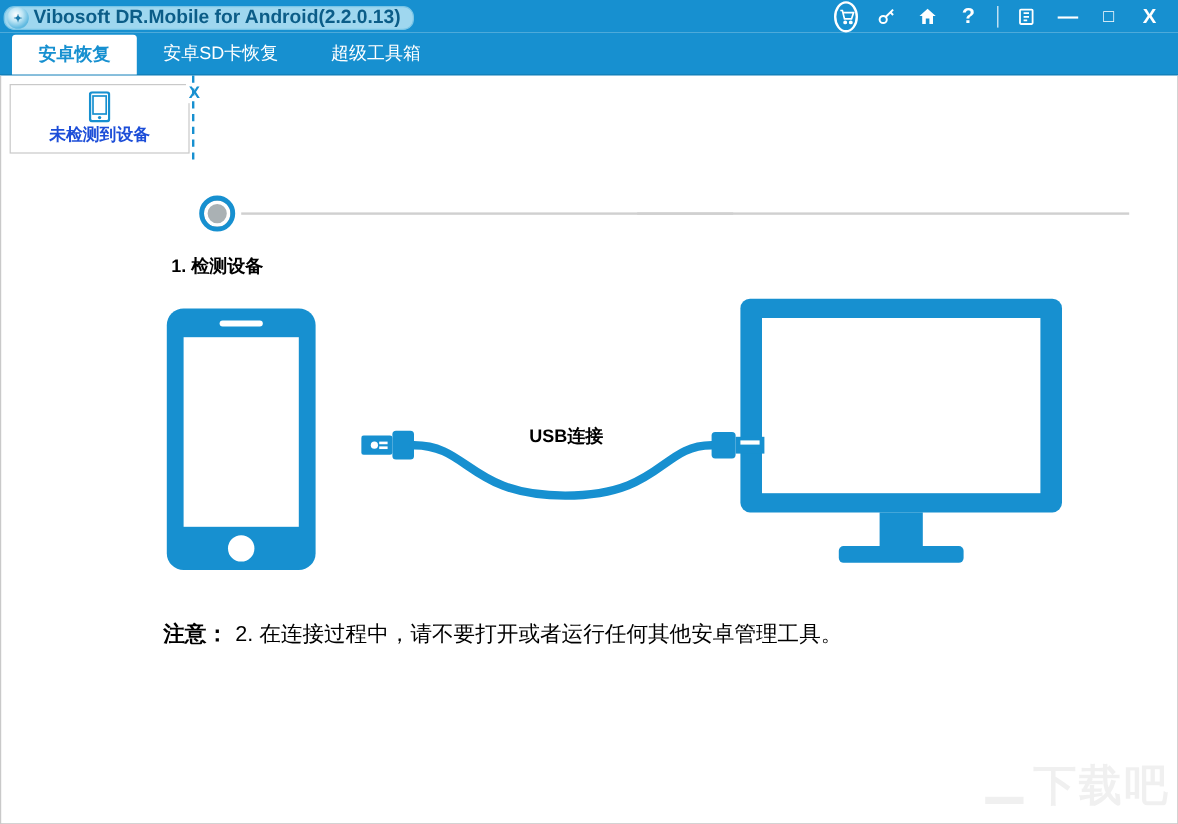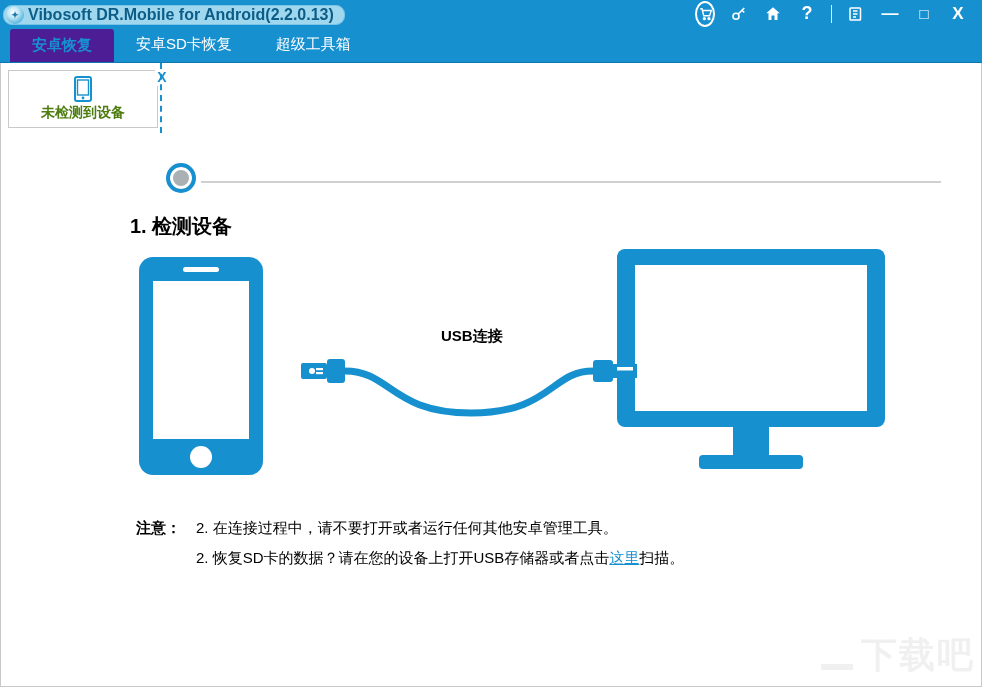--- a/index.html
+++ b/index.html
@@ -91,21 +91,21 @@
   .tab {
     padding: 0 22px;
     display: flex;
     align-items: center;
     color: #ffffff;
     font-size: 15px;
     cursor: pointer;
     font-weight: 500;
   }
   .tab.active {
-    background: #4c1d95;
+    background: #ffffff;
     color: #1790d0;
     font-weight: bold;
     margin-top: 2px;
     border-top-left-radius: 3px;
     border-top-right-radius: 3px;
   }
   
   .content {
     position: relative;
     width: 100%;
@@ -138,21 +138,21 @@
     color:#1790d0;
     font-weight:bold;
     font-size:14px;
     line-height:14px;
     text-align:center;
     cursor:pointer;
   }
   .device-chip-label {
     font-size: 14px;
     font-weight: bold;
-    color:#4d7c0f;
+    color:#1d4ed8;
   }
   .dashed-border {
     position:absolute;
     top:0; left:159px;
     height:70px;
     border-right: 2px dashed #1790d0;
   }
   
   .steps {
     position: absolute;
@@ -174,21 +174,21 @@
     box-shadow: inset 0 0 0 3px #fff;
   }
   .step-connector {
     flex: 1;
     height: 2px;
     background: #d0d0d0;
     margin: 0 -40px;
     margin-top: -40px;
   }
   .step-label {
-    font-size: 20px;
+    font-size: 15px;
     font-weight: bold;
     margin-top: 20px;
     white-space: nowrap;
   }
   
   .illus {
     position: absolute;
     top: 190px;
     left: 130px;
     right: 90px;
@@ -197,34 +197,34 @@
   .phone {
     position:absolute;
     left: 0; top: 0;
   }
   .monitor {
     position:absolute;
     right: 0; top: -10px;
   }
   .usb-label {
     position:absolute;
-    left: 310px; top: 74px;
+    left: 310px; top: 101px;
     font-size: 15px;
     font-weight: bold;
   }
   .cable {
     position:absolute;
     left: 170px; top: 102px;
   }
   
   .notes {
     position:absolute;
     left: 135px;
     top: 450px;
-    font-size: 15px;
+    font-size: 18px;
     line-height: 30px;
   }
   .notes-row { display:flex; }
   .notes-label { font-weight: bold; width: 60px; }
   .notes-body { }
   .link { color:#1790d0; text-decoration: underline; cursor:pointer; }
   
   .watermark {
     position:absolute;
     right: 6px; bottom: 6px;
@@ -349,23 +349,20 @@
       </svg>
     </div>
 
     <div class="notes">
       <div class="notes-row">
         <div class="notes-label">注意：</div>
         <div class="notes-body">2. 在连接过程中，请不要打开或者运行任何其他安卓管理工具。</div>
       </div>
       <div class="notes-row">
         <div class="notes-label"></div>
-        <div class="notes-body">
-          <span>2. 恢复SD卡的数据？请在您的设备上打开USB存储器或者点击</span><span class="link">这里</span><span>扫描。</span>
-        </div>
       </div>
     </div>
 
     <div class="watermark">
       <svg width="40" height="36" viewBox="0 0 40 36" fill="rgba(0,0,0,0.06)">
           <path d="M20 2v16m0 0l-8-8m8 8l8-8M4 26h32v6H4z"></path>
         </svg>
       <span>下载吧</span>
     </div>
 

